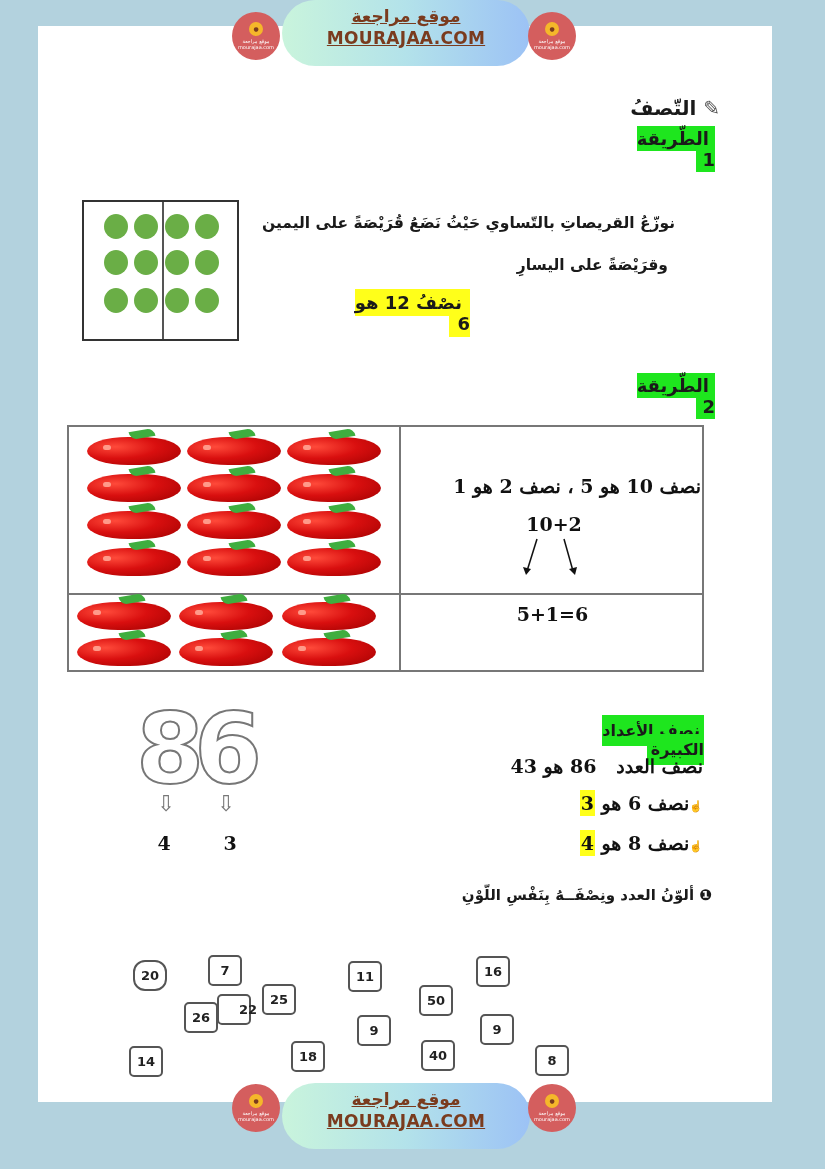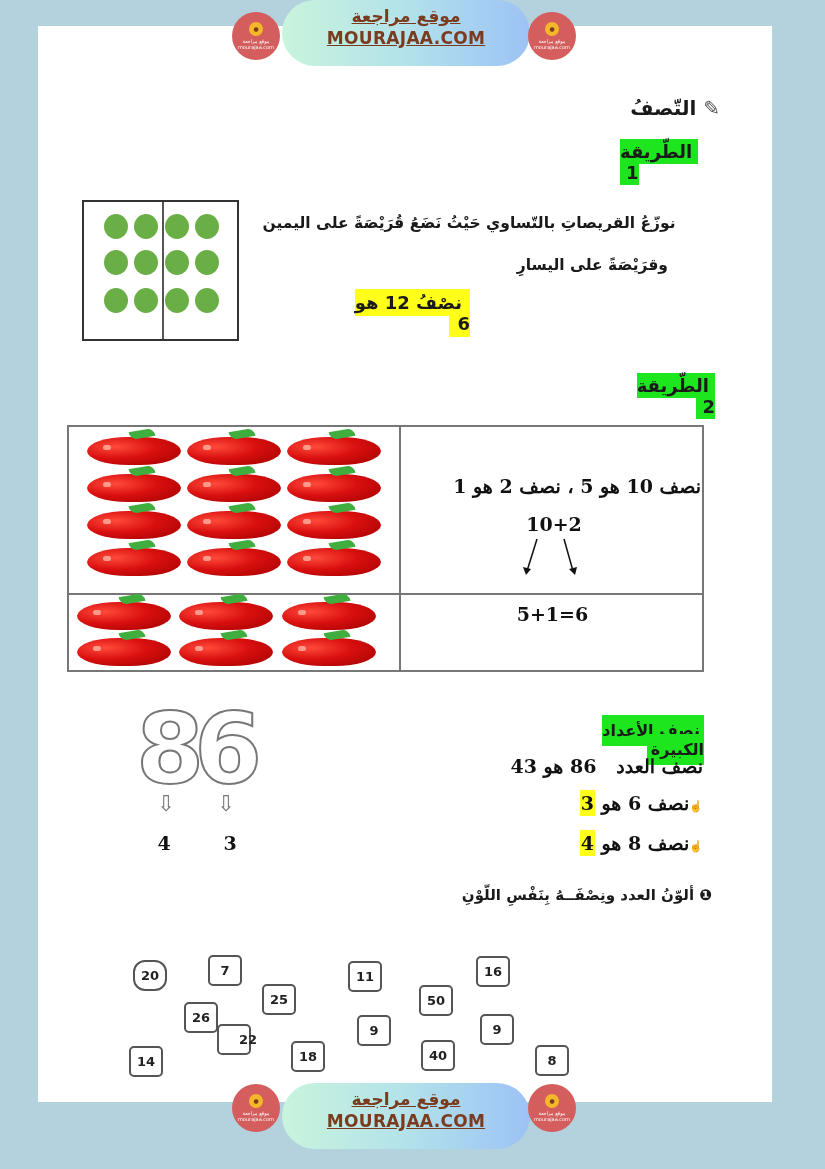--- a/index.html
+++ b/index.html
@@ -95,41 +95,41 @@
 <div class="logo" style="left:528px;top:12px;">
   <div class="dot">●</div>
   <div class="tx">موقع مراجعة mourajaa.com</div>
 </div>
 
 <div class="abs ar" style="left:560px;top:96px;width:160px;text-align:right;font-size:20px;">
   <span style="font-weight:normal;color:#555;">✎</span>
   <span>التّصفُ</span>
 </div>
 
-<div class="abs ar" style="left:620px;top:141px;width:95px;text-align:left;">
+<div class="abs ar" style="left:620px;top:128px;width:95px;text-align:right;">
   <span class="green-tag">الطّريقة 1</span>
 </div>
 
 <div class="dotbox">
   <div class="divider"></div>
   <div class="gdot" style="left:20px;top:12px;"></div>
   <div class="gdot" style="left:50px;top:12px;"></div>
   <div class="gdot" style="left:81px;top:12px;"></div>
   <div class="gdot" style="left:111px;top:12px;"></div>
   <div class="gdot" style="left:20px;top:48px;"></div>
   <div class="gdot" style="left:50px;top:48px;"></div>
   <div class="gdot" style="left:81px;top:48px;"></div>
   <div class="gdot" style="left:111px;top:48px;"></div>
   <div class="gdot" style="left:20px;top:86px;"></div>
   <div class="gdot" style="left:50px;top:86px;"></div>
   <div class="gdot" style="left:81px;top:86px;"></div>
   <div class="gdot" style="left:111px;top:86px;"></div>
 </div>
 
-<div class="abs ar" style="left:262px;top:214px;width:414px;text-align:center;font-size:15.5px;white-space:nowrap;">نوزّعُ القريصاتِ بالتّساوي حَيْثُ نَضَعُ قُرَيْصَةً على اليمين</div>
+<div class="abs ar" style="left:262px;top:214px;width:414px;text-align:left;font-size:15.5px;white-space:nowrap;">نوزّعُ القريصاتِ بالتّساوي حَيْثُ نَضَعُ قُرَيْصَةً على اليمين</div>
 <div class="abs ar" style="left:400px;top:256px;width:268px;text-align:right;font-size:15.5px;">وقرَيْصَةً على اليسارِ</div>
 <div class="abs ar" style="left:340px;top:292px;width:130px;text-align:right;">
   <span class="yellow-tag">نصْفُ  12 هو 6</span>
 </div>
 
 <div class="abs ar" style="left:620px;top:375px;width:95px;text-align:right;">
   <span class="green-tag">الطّريقة 2</span>
 </div>
 
 <div class="tbl">
@@ -246,21 +246,21 @@
 <div class="abs ar" style="left:440px;top:886px;width:272px;text-align:right;font-size:15px;">
   <span>❶</span>
   <span>ألوّنُ العدد ونِصْفَــهُ بِنَفْسِ اللّوْنِ</span>
 </div>
 
 <div class="nbox" style="left:133px;top:960px;border-radius:12px;">20</div>
 <div class="nbox" style="left:208px;top:955px;">7</div>
 <div class="nbox" style="left:262px;top:984px;">25</div>
 <div class="nbox" style="left:184px;top:1002px;">26</div>
 <div class="nbox" style="left:129px;top:1046px;">14</div>
-<div class="nbox" style="left:217px;top:1024px;padding-left:20px;">22</div>
+<div class="nbox" style="left:217px;top:994px;padding-left:20px;">22</div>
 <div class="nbox" style="left:291px;top:1041px;">18</div>
 <div class="nbox" style="left:348px;top:961px;">11</div>
 <div class="nbox" style="left:357px;top:1015px;">9</div>
 <div class="nbox" style="left:419px;top:985px;">50</div>
 <div class="nbox" style="left:421px;top:1040px;">40</div>
 <div class="nbox" style="left:476px;top:956px;">16</div>
 <div class="nbox" style="left:480px;top:1014px;">9</div>
 <div class="nbox" style="left:535px;top:1045px;">8</div>
 
 <div class="logo" style="left:232px;top:1084px;">

